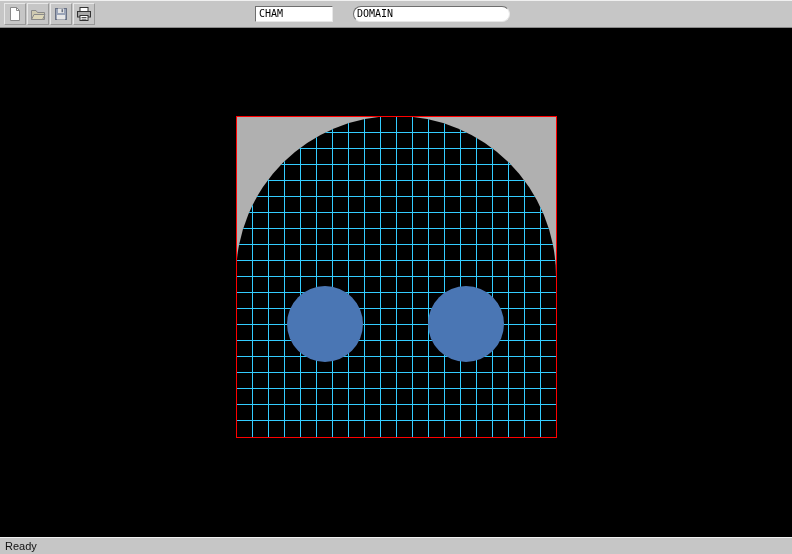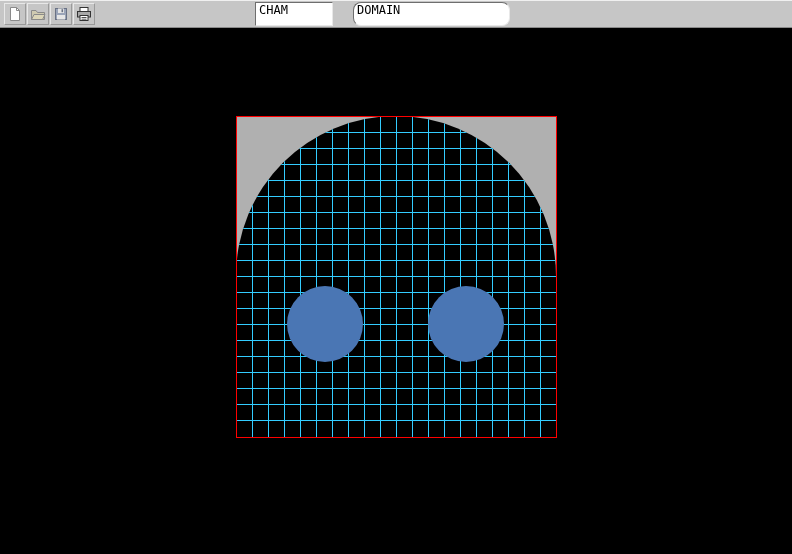--- a/index.html
+++ b/index.html
@@ -27,26 +27,26 @@
     border: 1px solid transparent;
     border-top-color: #e8e8e8; border-left-color: #e8e8e8;
     border-right-color: #9a9a9a; border-bottom-color: #9a9a9a;
     display: flex; align-items: center; justify-content: center;
     padding: 0; cursor: pointer;
   }
   .tb-btn + .tb-btn { margin-left: 1px; }
   .tb-btn svg { width: 16px; height: 16px; display: block; }
 
   .tb-field {
-    height: 24px;
+    height: 16px;
     background: #ffffff;
     border: 1px solid #6e6e6e;
     border-right-color: #e8e8e8; border-bottom-color: #e8e8e8;
     font-family: "DejaVu Sans Mono", monospace;
-    font-size: 12px; line-height: 14px;
+    font-size: 10px; line-height: 14px;
     color: #000;
     padding: 0 3px;
     overflow: hidden; white-space: nowrap;
   }
   .tb-field.f1 { width: 78px;  margin-left: 160px; }
   .tb-field.f2 { width: 157px; margin-left: 20px; border-radius: 8px; }
 
   
   .canvas {
     flex: 1 1 auto;
@@ -167,14 +167,17 @@
           <line x1="236" y1="376.9" x2="556" y2="376.9"></line>
           <line x1="236" y1="392.95" x2="556" y2="392.95"></line>
           <line x1="236" y1="409" x2="556" y2="409"></line>
         </g>
         <circle cx="325" cy="296" r="38" fill="#4a76b4"></circle>
         <circle cx="466" cy="296" r="38" fill="#4a76b4"></circle>
         <rect x="236" y="88" width="320" height="321" fill="none" stroke="#ff0000" stroke-width="1" shape-rendering="crispEdges"></rect>
       </svg>
   </div>
 
+  <div class="statusbar">
+    <span>Ready</span>
+  </div>
 
 </div>
 
 </body></html>

